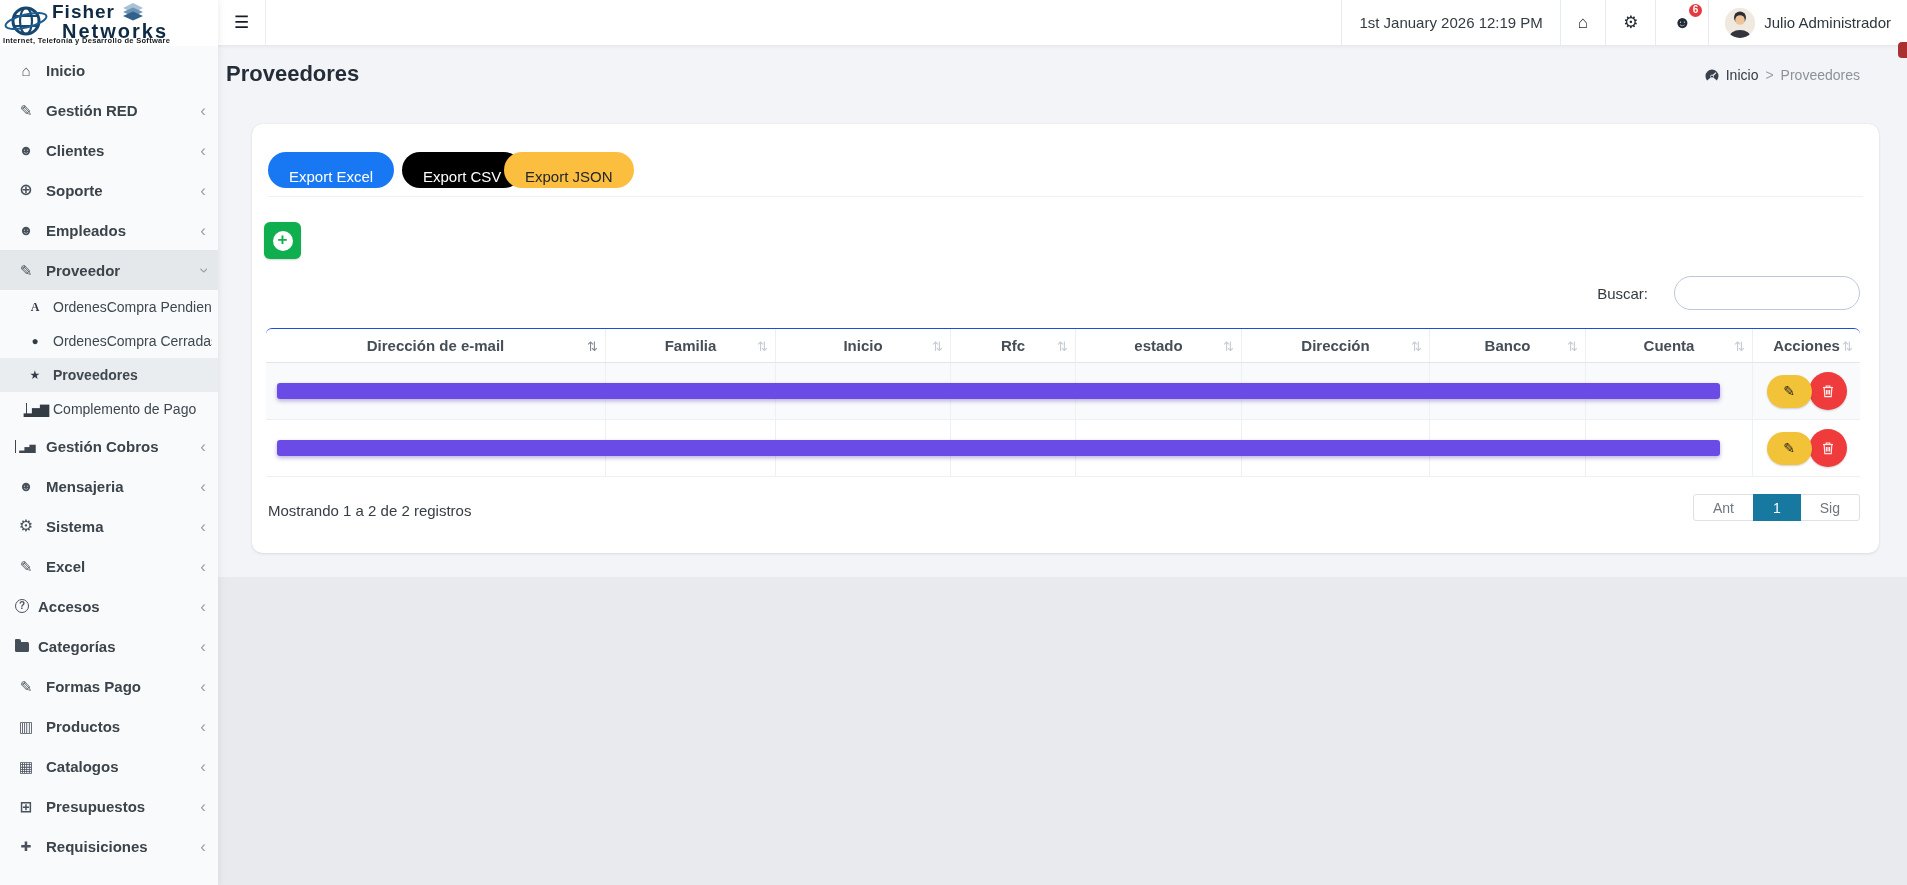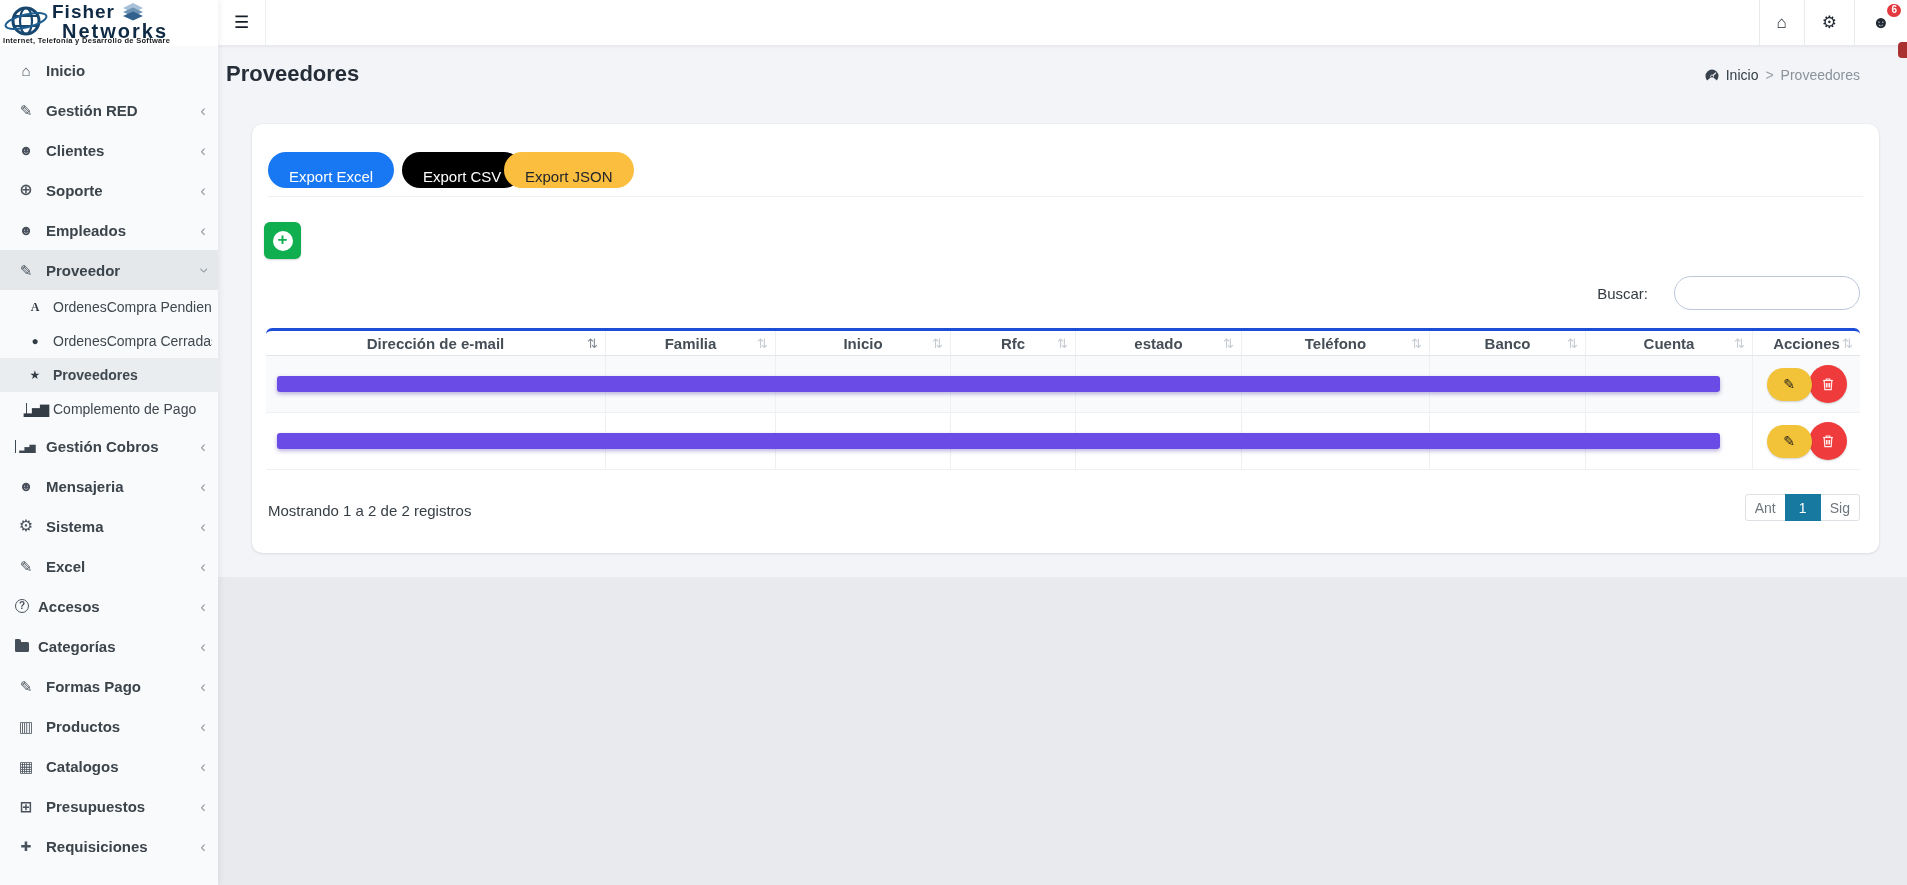--- a/index.html
+++ b/index.html
@@ -94,21 +94,21 @@
              outline:none;font-family:inherit}
   .select-caret{position:absolute;right:13px;top:11px;width:7px;height:7px;border-right:1.8px solid #333a41;
                 border-bottom:1.8px solid #333a41;transform:rotate(45deg);pointer-events:none}
   .controls-right{position:absolute;right:19px;top:152px;height:34px;display:flex;align-items:center;gap:26px;
                   font-size:15px;color:#333a41}
   .search-input{width:186px;height:34px;border:1px solid #bcc8da;border-radius:17px;outline:none;
                 padding:0 14px;font-size:15px;color:#333;font-family:inherit}
 
   
   .dtable{position:absolute;left:14px;top:204px;width:1594px}
-  .thead{display:flex;height:28px;border-top:3px solid #1d4ed8;border-bottom:1px solid #e2e6e9;
+  .thead{display:flex;height:35px;border-top:1px solid #1d4ed8;border-bottom:1px solid #e2e6e9;
          border-radius:6px 6px 0 0;overflow:hidden}
   .th{position:relative;display:flex;align-items:center;justify-content:center;font-weight:700;
       font-size:15px;color:#454e57;border-left:1px solid #edeff2;cursor:pointer}
   .th:first-child{border-left:none}
   .sort{position:absolute;right:7px;top:50%;transform:translateY(-50%);font-size:13px;color:#c6ccd3;font-weight:400}
   .sort.active{color:#828a93}
   .trow{position:relative;display:flex;height:57px;border-bottom:1px solid #eef1f3}
   .trow.odd{background:#f9fafb}
   .trow.even{background:#fff}
   .td{border-left:1px solid #eef1f3;height:100%}
@@ -118,21 +118,21 @@
               background:#6b4be6;border-radius:3px;box-shadow:0 2px 4px rgba(60,35,160,.35);pointer-events:none}
   .btn-edit{width:45px;height:33px;border-radius:17px;background:#f2c238;border:none;display:flex;
             align-items:center;justify-content:center;cursor:pointer;box-shadow:0 1px 2px rgba(0,0,0,.18);z-index:1}
   .edit-glyph{font-size:14px;color:#15171b;line-height:1}
   .btn-del{width:38px;height:38px;border-radius:50%;background:#ef3b3b;border:none;display:flex;
            align-items:center;justify-content:center;cursor:pointer;margin-left:-3px;box-shadow:0 1px 2px rgba(0,0,0,.18)}
 
   
   .table-info{position:absolute;left:16px;top:378px;font-size:15px;color:#363e45}
   .pagination{position:absolute;right:19px;top:370px;display:flex}
-  .page-btn{min-width:36px;height:27px;padding:0 9px;border:1px solid #dde1e5;background:#fff;color:#6f767d;
+  .page-btn{min-width:36px;height:27px;padding:0 19px;border:1px solid #dde1e5;background:#fff;color:#6f767d;
             font-size:14px;cursor:pointer;display:flex;align-items:center;justify-content:center;
             margin-left:-1px;font-family:inherit}
   .page-btn.prev{border-radius:3px 0 0 3px;margin-left:0}
   .page-btn.next{border-radius:0 3px 3px 0}
   .page-btn.active{background:#17799f;border-color:#17799f;color:#fff;z-index:1}
 </style>
 </head>
 <body>
 
 <aside id="sidebar">
@@ -258,23 +258,35 @@
         <span class="s-icon" data-icon="plus">✚</span>
         <span class="s-label">Requisiciones</span>
         <span class="chev">‹</span>
       </div>
     </nav>
 </aside>
 
 <header id="navbar">
   <button class="hamburger">☰</button>
   <div class="nav-right">
+    <div class="nav-cell nav-date">1st January 2026 12:19 PM</div>
     <div class="nav-cell nav-icon">⌂</div>
     <div class="nav-cell nav-icon">⚙</div>
     <div class="nav-cell nav-icon">☻<span class="badge">6</span></div>
+    <div class="nav-cell nav-user">
+      <span class="avatar">
+        <svg width="30" height="30" viewBox="0 0 30 30">
+          <circle cx="15" cy="15" r="15" fill="#efe9df"></circle>
+          <circle cx="15" cy="9.5" r="6" fill="#2c2c34"></circle>
+          <circle cx="15" cy="12" r="4.8" fill="#eec39a"></circle>
+          <path d="M4 30 a11 8 0 0 1 22 0 z" fill="#33343c"></path>
+        </svg>
+      </span>
+      <span>Julio Administrador</span>
+    </div>
   </div>
 </header>
 
 <main id="content">
   <div class="content-lower"></div>
   <div class="content-header">
     <h1 class="page-title">Proveedores</h1>
     <div class="breadcrumb">
       <span class="crumb-home">
         <svg width="16" height="14" viewBox="0 0 16 14">
@@ -323,21 +335,21 @@
           </div>
           <div class="th" style="width: 125px;">
             <span class="th-label">Rfc</span>
             <span class="sort">⇅</span>
           </div>
           <div class="th" style="width: 166px; justify-content: center;">
             <span class="th-label">estado</span>
             <span class="sort">⇅</span>
           </div>
           <div class="th" style="width: 188px;">
-            <span class="th-label">Teléfono</span>
+            <span class="th-label">Dirección</span>
             <span class="sort">⇅</span>
           </div>
           <div class="th" style="width: 156px;">
             <span class="th-label">Banco</span>
             <span class="sort">⇅</span>
           </div>
           <div class="th" style="width: 167px;">
             <span class="th-label">Cuenta</span>
             <span class="sort">⇅</span>
           </div>

